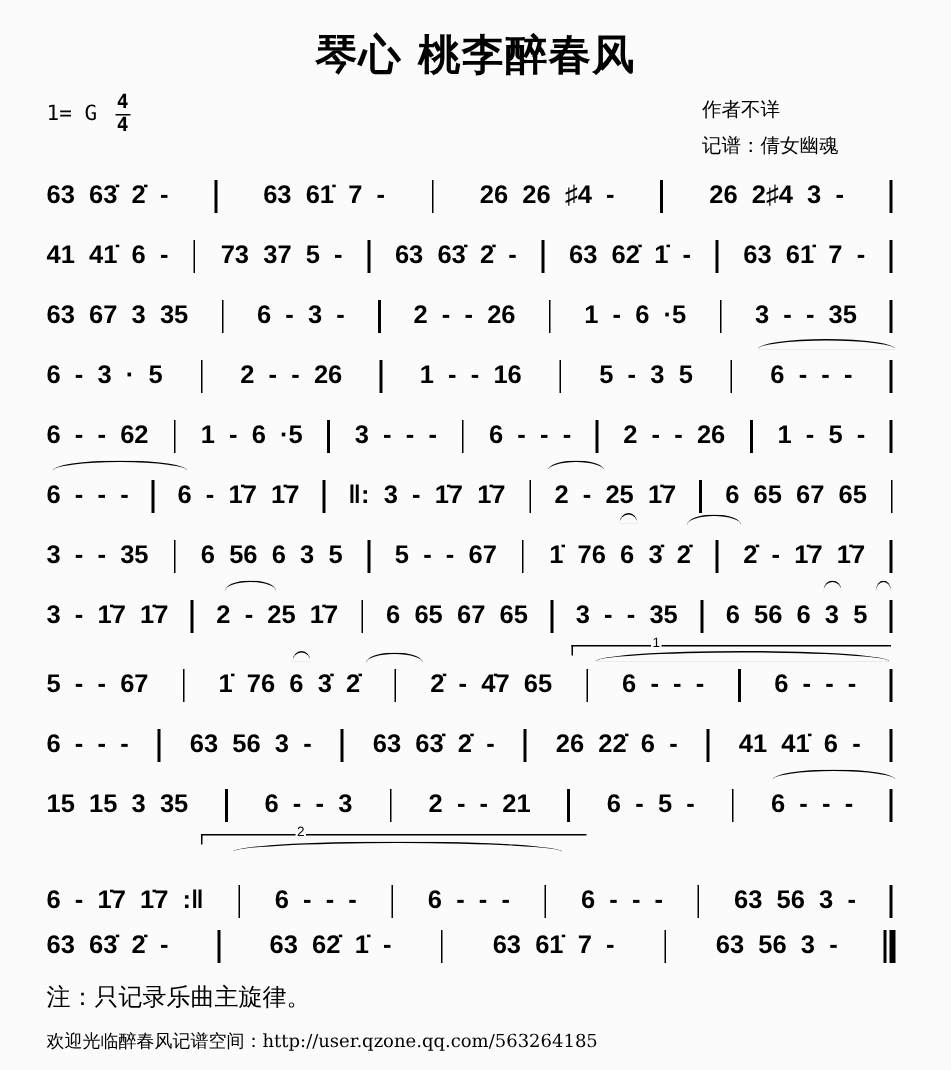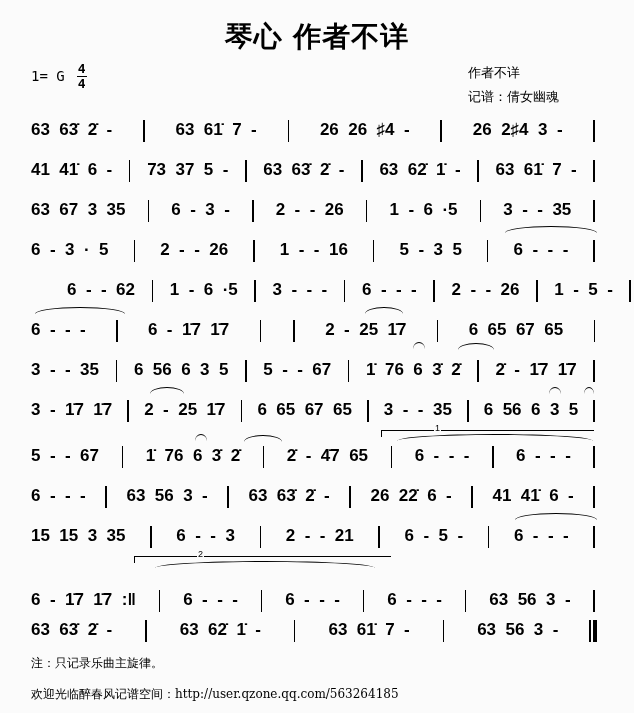--- a/index.html
+++ b/index.html
@@ -30,27 +30,27 @@
   }
   .tok { position: relative; display: inline-block; line-height: 20px; height: 22px; text-align: center; }
   .barline { display: inline-block; width: 1.5px; height: 22px; background: #000; margin: 0 2px; }
   .endbar { display: inline-flex; gap: 2px; height: 22px; }
   .endbar i { display: block; background: #000; }
 
   .volta { position: absolute; border-top: 1px solid #000; border-left: 1px solid #000; height: 6px; font-size: 9px; }
   .volta span { position: absolute; top: -8px; background: #fbfbfb; padding: 0 1px; }
   .slur { position: absolute; border-top: 1px solid #000; border-radius: 50% 50% 0 0 / 100% 100% 0 0; height: 6px; }
 
-  .note { position: absolute; left: 31px; top: 655px; font-size: 12px; font-family: "DejaVu Serif", serif; }
+  .note { position: absolute; left: 31px; top: 655px; font-size: 16px; font-family: "DejaVu Serif", serif; }
   .footer { position: absolute; left: 31px; top: 686px; font-size: 12px; font-family: "DejaVu Serif", serif; }
 </style>
 </head>
 <body>
 
-<div class="title">琴心 作者不详</div>
+<div class="title">琴心 桃李醉春风</div>
 <div class="key">
   <span>1= G</span>
   <span class="frac">
     <span>4</span>
     <span class="bar"></span>
     <span>4</span>
   </span>
 </div>
 <div class="author">作者不详</div>
 <div class="transcriber">记谱：倩女幽魂</div>
@@ -95,39 +95,40 @@
       <span class="barline"></span>
       <span class="tok" style="white-space: pre;">2  -  -  26</span>
       <span class="barline"></span>
       <span class="tok" style="white-space: pre;">1  -  -  16</span>
       <span class="barline"></span>
       <span class="tok" style="white-space: pre;">5  -  3  5</span>
       <span class="barline"></span>
       <span class="tok" style="white-space: pre;">6  -  -  -</span>
       <span class="barline"></span>
     </div>
-    <div class="line" style="top: 272px; margin-left: 36px;">
+    <div class="line" style="top: 272px;">
       <span class="tok" style="white-space: pre;">6  -  -  62</span>
       <span class="barline"></span>
       <span class="tok" style="white-space: pre;">1  -  6  ·5</span>
       <span class="barline"></span>
       <span class="tok" style="white-space: pre;">3  -  -  -</span>
       <span class="barline"></span>
       <span class="tok" style="white-space: pre;">6  -  -  -</span>
       <span class="barline"></span>
       <span class="tok" style="white-space: pre;">2  -  -  26</span>
       <span class="barline"></span>
       <span class="tok" style="white-space: pre;">1  -  5  -</span>
       <span class="barline"></span>
     </div>
     <div class="line" style="top: 312px;">
       <span class="tok" style="white-space: pre;">6  -  -  -</span>
       <span class="barline"></span>
       <span class="tok" style="white-space: pre;">6  -  1̇7  1̇7</span>
       <span class="barline"></span>
+      <span class="tok" style="white-space: pre;">‖:  3  -  1̇7  1̇7</span>
       <span class="barline"></span>
       <span class="tok" style="white-space: pre;">2  -  25  1̇7</span>
       <span class="barline"></span>
       <span class="tok" style="white-space: pre;">6  65  67  65</span>
       <span class="barline"></span>
     </div>
     <div class="line" style="top: 352px;">
       <span class="tok" style="white-space: pre;">3  -  -  35</span>
       <span class="barline"></span>
       <span class="tok" style="white-space: pre;">6  56  6  3  5</span>

